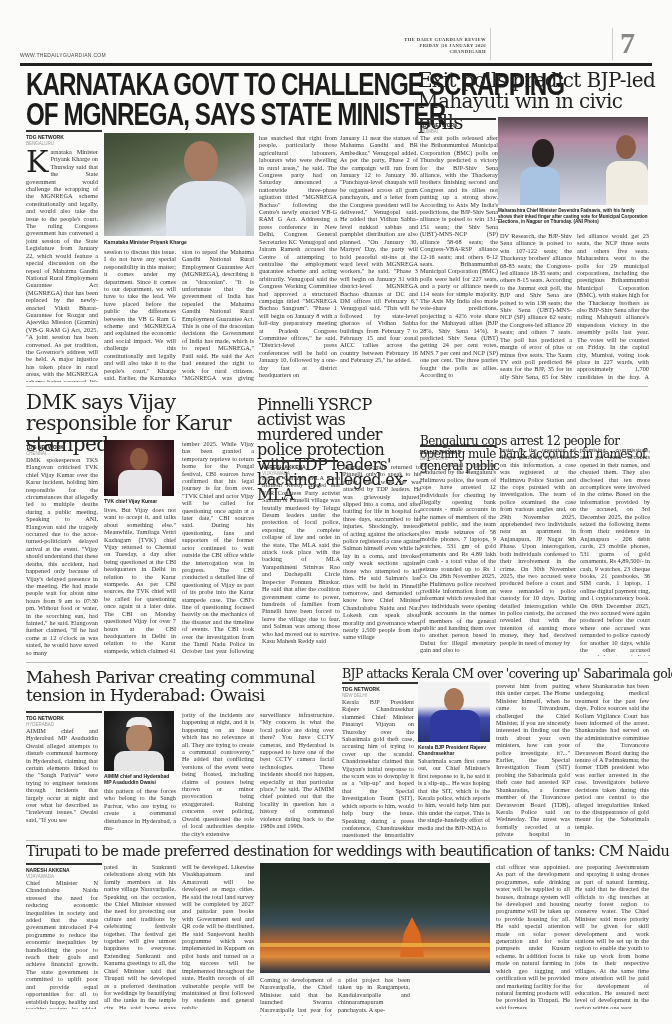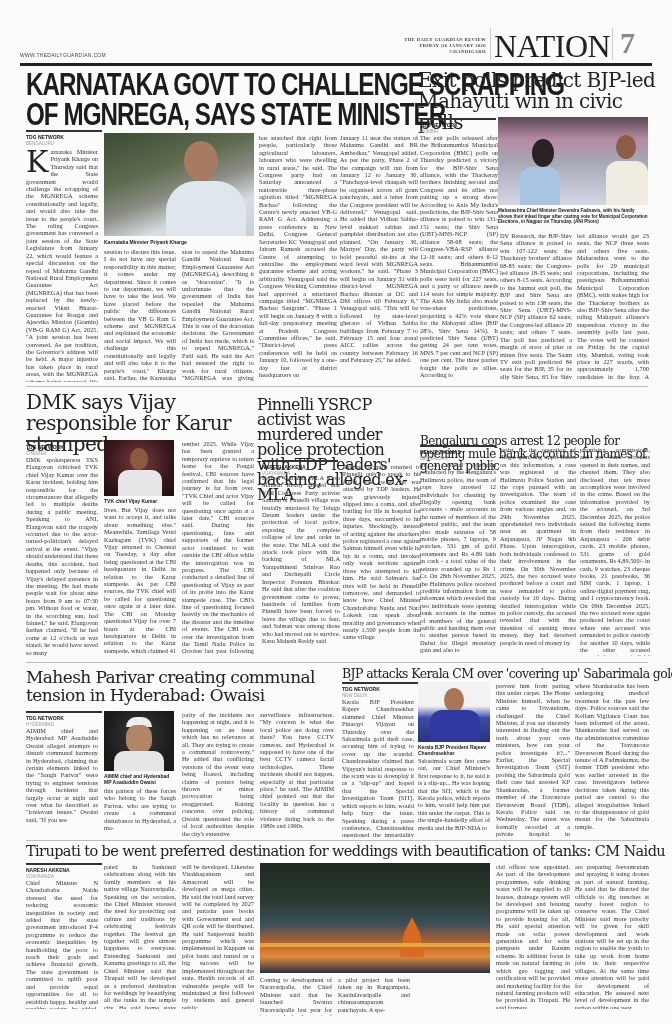--- a/index.html
+++ b/index.html
@@ -26,21 +26,20 @@
 <body>
 
 <div class="abs masthead">
   <span class="site-url">WWW.THEDAILYGUARDIAN.COM</span>
   <div class="pub-info">
     <div>THE DAILY GUARDIAN REVIEW</div>
     <div>FRIDAY |16 JANUARY 2026</div>
     <div>CHANDIGARH</div>
   </div>
   <div class="vdiv" style="left:470px"></div>
-  <div class="section-name">NATION</div>
   <div class="vdiv" style="left:592px"></div>
   <div class="page-num">7</div>
 </div>
 <div class="abs topbar"></div>
 
 <div class="abs" style="left:26px;top:70px;width:420px">
   <div class="hl-cond" style="font-size:31px;line-height:30px">KARNATAKA GOVT TO CHALLENGE SCRAPPING</div>
   <div class="hl-cond" style="font-size:31px;line-height:30px">OF MGNREGA, SAYS STATE MINISTER</div>
 </div>
 <div class="abs byline" style="left:26px;top:130px">
@@ -137,21 +136,21 @@
   <div style="position:absolute;left:26px;top:6px;width:20px;height:24px;border-radius:50%;background:#a77758"></div>
   <div style="position:absolute;left:12px;top:28px;width:50px;height:34px;background:#2e3aa0;border-radius:12px 12px 0 0"></div>
 </div>
 <div class="abs caption" style="left:418px;top:744px;width:74px">Kerala BJP President Rajeev Chandrasekhar</div>
 <div class="abs body" style="left:418px;top:757px;width:72px;height:80px;overflow:hidden">Sabarimala scam first came out, our Chief Minister's first response to it, he said it is a slip-up... He was hoping that the SIT, which is the Kerala police, which reports to him, would help him put this under the carpet. This is the single-handedly effort of media and the BJP-NDA to</div>
 <div class="abs body" style="left:496px;top:682px;width:74px;height:155px;overflow:hidden">prevent him from putting this under carpet. The Home Minister himself, when he came to Trivandrum, challenged the Chief Minister, if you are sincerely interested in finding out the truth about your own ministers, how can your police investigate it?..." Earlier, the Special Investigation Team (SIT) probing the Sabarimala gold theft case had arrested KP Shankaradas, a former member of the Travancore Devaswom Board (TDB), Kerala Police said on Wednesday. The arrest was formally recorded at a private hospital in Thiruvananthapuram,</div>
 <div class="abs body" style="left:575px;top:682px;width:74px;height:155px;overflow:hidden">where Shankaradas has been undergoing medical treatment for the past few days. Police sources said the Kollam Vigilance Court has been informed of the arrest. Shankaradas had served on the administrative committee of the Travancore Devaswom Board during the tenure of A Padmakumar, the former TDB president who was earlier arrested in the case. Investigators believe decisions taken during this period are central to the alleged irregularities linked to the disappearance of gold meant for the Sabarimala temple.</div>
 
 <div class="abs rule" style="left:26px;top:840px;width:622px"></div>
 
-<div class="abs hl-serif" style="left:26px;top:843px;width:640px;font-size:14.5px;line-height:16px;white-space:nowrap">Tirupati to be went preferred destination for weddings with beautification of tanks: CM Naidu</div>
+<div class="abs hl-serif" style="left:26px;top:843px;width:640px;font-size:14.5px;line-height:16px;white-space:nowrap">Tirupati to be made preferred destination for weddings with beautification of tanks: CM Naidu</div>
 <div class="abs byline" style="left:26px;top:863px">
   <span>NARESH AKKENA</span>
   <span class="loc">VIJAYAWADA</span>
 </div>
 <div class="abs body" style="left:26px;top:879px;width:72px;height:130px;overflow:hidden">Chief Minister N Chandrababu Naidu stressed the need for reducing economic inequalities in society and added that the state government introduced P-4 programme to reduce the economic inequalities by handholding the poor to reach their goals and achieve financial growth. The state government is committed to uplift poor and provide equal opportunities for all to establish happy, healthy and wealthy society, he added. The Chief Minister partici-</div>
 <div class="abs body" style="left:104px;top:863px;width:72px;height:146px;overflow:hidden">pated in Sankranti celebrations along with his family members at his native village Naravaripalle. Speaking on the occasion, the Chief Minister stressed the need for protecting our culture and traditions by celebrating festivals together. The festival get together will give utmost happiness to everyone. Extending Sankranti and Kanuma greetings to all, the Chief Minister said that Tirupati will be developed as a preferred destination for weddings by beautifying all the tanks in the temple city. He said home stays also</div>
 <div class="abs body" style="left:182px;top:863px;width:72px;height:146px;overflow:hidden">will be developed. Likewise Visakhapatnam and Amaravati will be developed as mega cities. He said the total land survey will be completed by 2027 and pattadar pass books with Government seal and QR code will be distributed. He said Sanjeevani health programme which was implemented in Kuppam on pilot basis and turned as a big success will be implemented throughout the state. Health records of all vulnerable people will be maintained at first followed by students and general public.</div>
 <div class="abs photo" style="left:260px;top:863px;width:230px;height:110px;background:linear-gradient(180deg,#1f2a22 0%,#2b3a30 35%,#3a4f5a 55%,#c4652a 75%,#e08b3a 85%,#2a3040 100%)">
   <div style="position:absolute;left:132px;top:54px;width:40px;height:40px;background:#d86a22;clip-path:polygon(20% 100%,30% 40%,50% 0,70% 40%,80% 100%)"></div>
   <div style="position:absolute;left:0;top:80px;width:230px;height:4px;background:#f4c04a;opacity:.7"></div>

